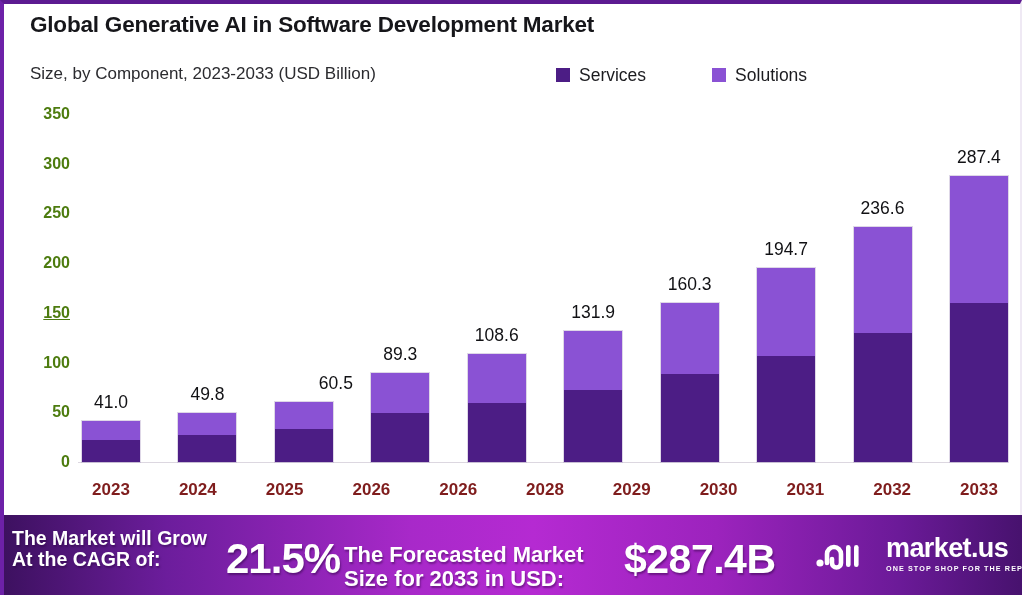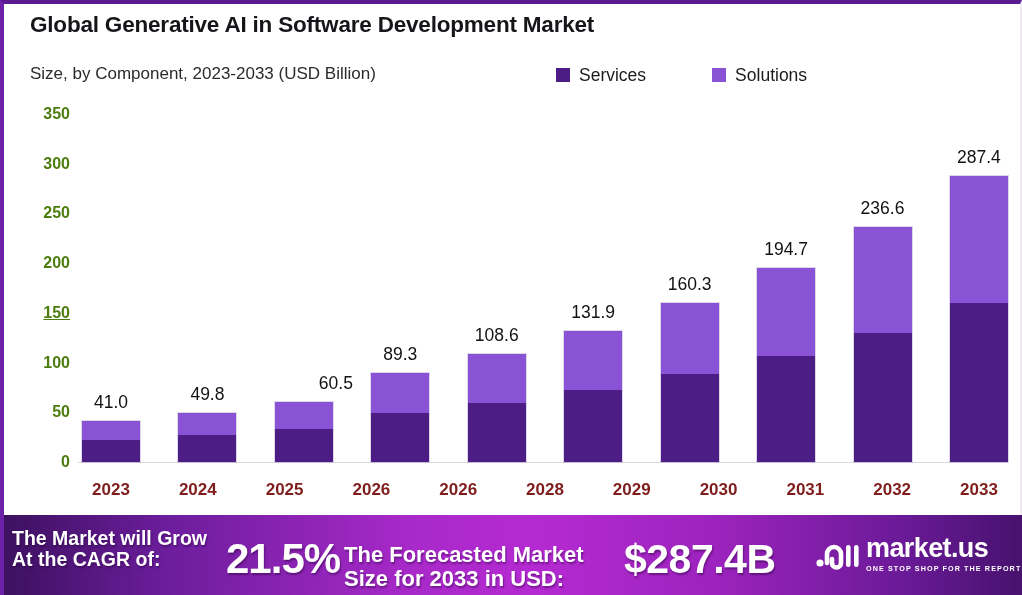--- a/index.html
+++ b/index.html
@@ -77,21 +77,21 @@
     overflow:hidden;
   }
   .banner-text{
     position:absolute;color:#ffffff;font-weight:bold;line-height:1.08;
     text-shadow:1px 2px 2px rgba(40,0,60,.45);
   }
   #cagr-label{left:8px;top:13px;font-size:19.5px;}
   #cagr-value{left:222px;top:21px;font-size:42px;letter-spacing:-1px;}
   #forecast-label{left:340px;top:28px;font-size:22px;}
   #forecast-value{left:620px;top:22px;font-size:41px;letter-spacing:-0.5px;}
-  #logo{position:absolute;left:812px;top:527px;width:192px;height:46px;display:flex;align-items:center;gap:4px;}
+  #logo{position:absolute;left:812px;top:527px;width:192px;height:46px;display:flex;align-items:center;gap:24px;}
   #logo-mark{width:46px;height:34px;flex:none;}
   #logo-text{display:flex;flex-direction:column;justify-content:center;}
   #logo-name{font-size:27px;font-weight:bold;color:#ffffff;letter-spacing:-0.6px;line-height:1;}
   #logo-tagline{font-size:7.2px;font-weight:bold;color:#ffffff;letter-spacing:1.1px;margin-top:3px;line-height:1;white-space:nowrap;}
 </style>
 </head>
 <body>
 
 <div id="frame">
 

